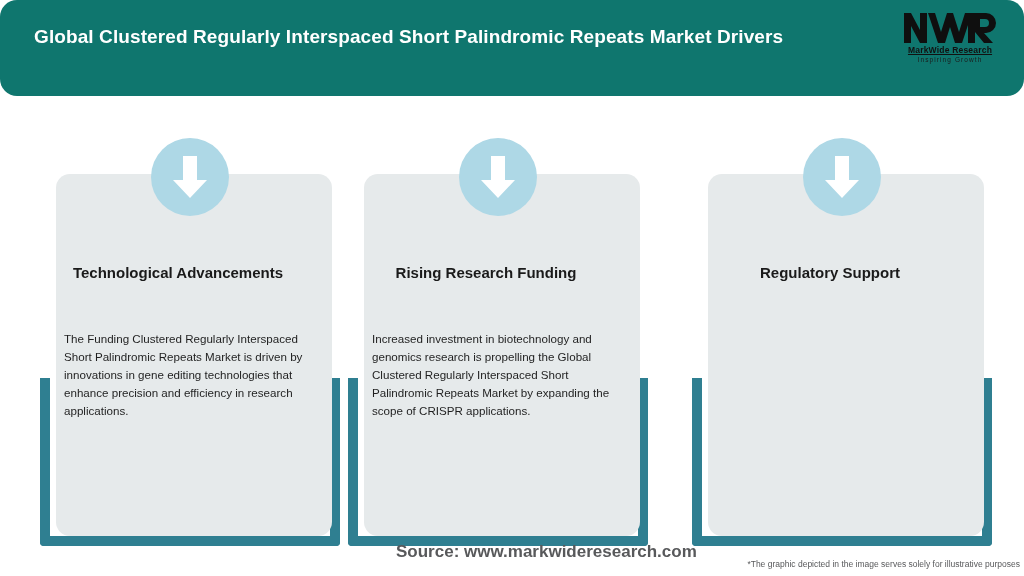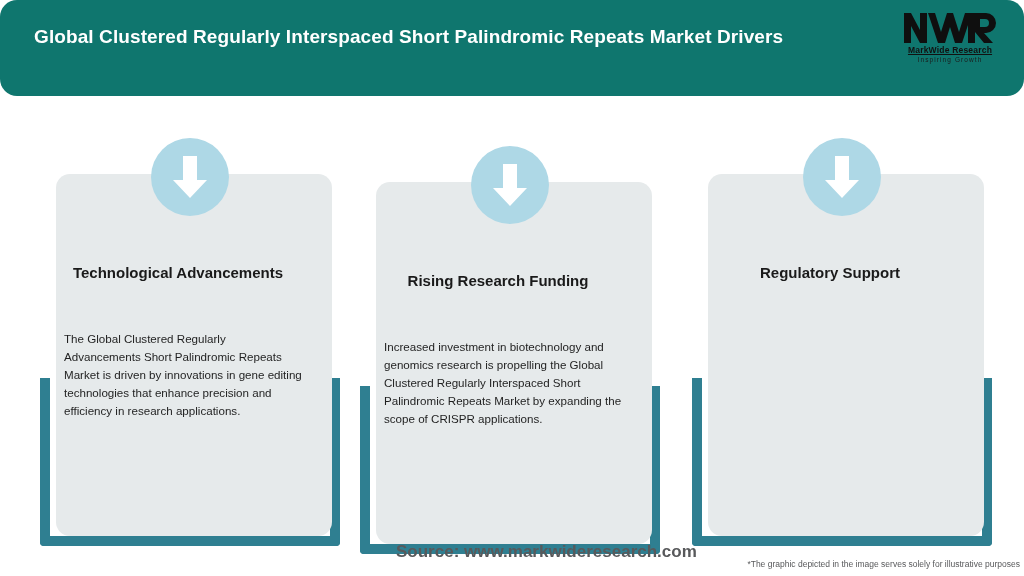--- a/index.html
+++ b/index.html
@@ -79,21 +79,21 @@
     width: 1024px;
     height: 440px;
   }
   .card-wrap {
     position: absolute;
     top: 0;
     width: 300px;
     height: 335px;
   }
   .card-wrap.c0 { left: 40px; }
-  .card-wrap.c1 { left: 360px; margin-top: 8px; }
+  .card-wrap.c1 { left: 348px; }
   .card-wrap.c2 { left: 692px; }
 
   
   .bracket {
     position: absolute;
     left: 0;
     top: 282px;
     width: 300px;
     height: 168px;
     border-left: 10px solid #2f7f91;
@@ -194,21 +194,21 @@
 
   <div class="card-wrap c0">
     <div class="bracket"></div>
     <div class="card"></div>
     <div class="icon-circle">
       <svg width="40" height="46" viewBox="0 0 40 46">
         <polygon points="13,2 27,2 27,26 37,26 20,44 3,26 13,26" fill="#ffffff"></polygon>
       </svg>
     </div>
     <div class="card-heading">Technological Advancements</div>
-    <div class="card-body">The Global Clustered Regularly Advancements Short Palindromic Repeats Market is driven by innovations in gene editing technologies that enhance precision and efficiency in research applications.</div>
+    <div class="card-body">The Funding Clustered Regularly Interspaced Short Palindromic Repeats Market is driven by innovations in gene editing technologies that enhance precision and efficiency in research applications.</div>
   </div>
 
   <div class="card-wrap c1">
     <div class="bracket"></div>
     <div class="card"></div>
     <div class="icon-circle">
       <svg width="40" height="46" viewBox="0 0 40 46">
         <polygon points="13,2 27,2 27,26 37,26 20,44 3,26 13,26" fill="#ffffff"></polygon>
       </svg>
     </div>

